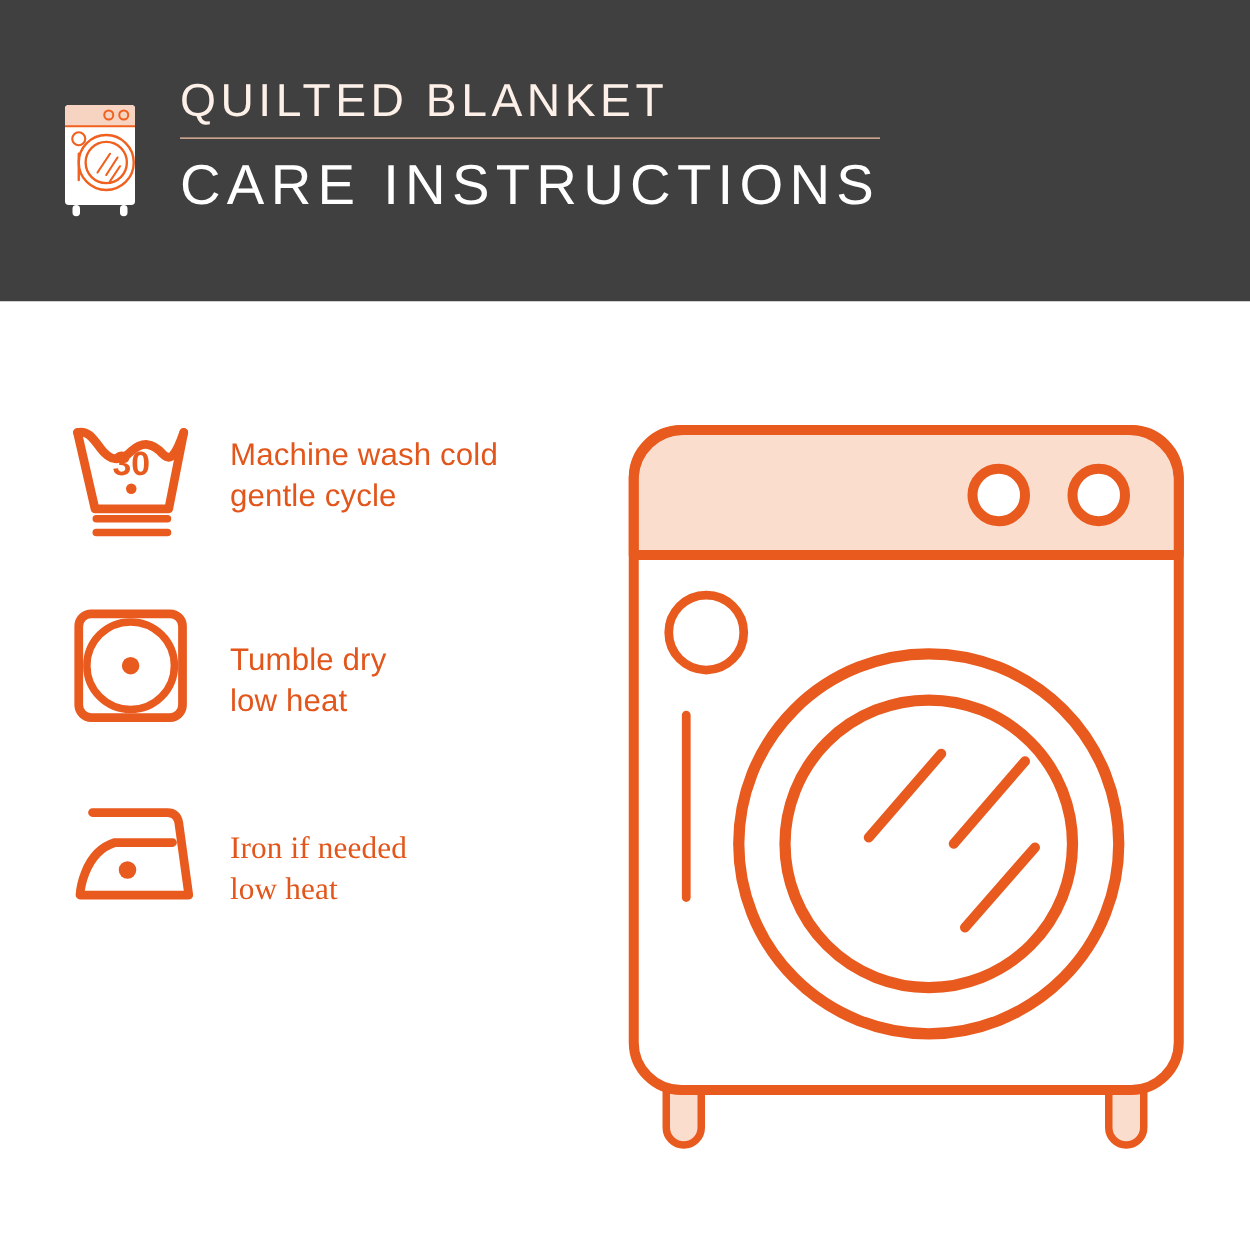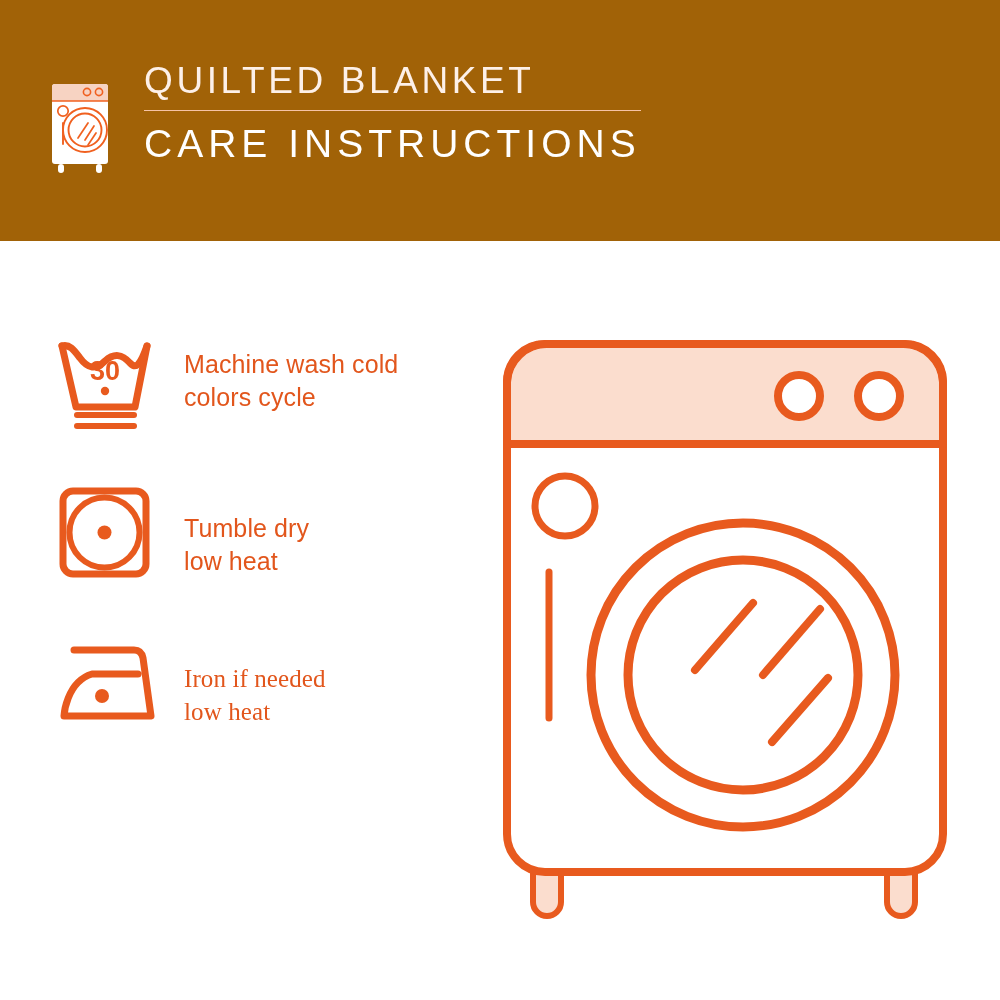--- a/index.html
+++ b/index.html
@@ -20,21 +20,21 @@
     background: #FFFFFF;
   }
 
   
   .header {
     position: absolute;
     left: 0;
     top: 0;
     width: 1000px;
     height: 241px;
-    background: #a16207;
+    background: #404040;
     box-sizing: border-box;
   }
   .header-inner {
     position: absolute;
     left: 44px;
     top: 62px;
     display: flex;
     align-items: flex-start;
   }
   .logo-icon {
@@ -58,21 +58,21 @@
     white-space: nowrap;
     padding-bottom: 9px;
   }
   .title-rule {
     height: 1px;
     background: #F6C3A6;
     width: 100%;
   }
   .title-line2 {
     color: #FFFFFF;
-    font-size: 39px;
+    font-size: 45px;
     letter-spacing: 5.0px;
     line-height: 1.05;
     font-weight: 400;
     white-space: nowrap;
     padding-top: 13px;
   }
 
   
   .care-list {
     position: absolute;
@@ -165,21 +165,21 @@
           <path d="M10 16 C 18 14 22 20 28 28 C 36 39 44 40 53 31 C 62 23 70 24 78 33 C 84 39 88 36 95 16" fill="none" stroke="#E85A1E" stroke-width="7" stroke-linecap="round" stroke-linejoin="round"></path>
           <path d="M10 16 L 24 77 L 83 77 L 95 16" fill="none" stroke="#E85A1E" stroke-width="7" stroke-linecap="round" stroke-linejoin="round"></path>
           <text x="53" y="50" text-anchor="middle" fill="#E85A1E" font-family="Liberation Sans, sans-serif" font-size="27" font-weight="700">30</text>
           <circle cx="53" cy="61" r="4.2" fill="#E85A1E"></circle>
           <rect x="22" y="82" width="63" height="6" rx="3" fill="#E85A1E"></rect>
           <rect x="22" y="93" width="63" height="6" rx="3" fill="#E85A1E"></rect>
         </svg>
       </div>
       <div class="care-text">
         <span class="ln">Machine wash cold</span>
-        <span class="ln">colors cycle</span>
+        <span class="ln">gentle cycle</span>
       </div>
     </div>
 
 
     <div class="care-row row-3">
       <div class="care-icon">
         <svg viewBox="0 0 110 108" width="110" height="108" aria-hidden="true">
           <rect x="11" y="9" width="83" height="83" rx="10" ry="10" fill="none" stroke="#E85A1E" stroke-width="7"></rect>
           <circle cx="52.5" cy="50.5" r="35" fill="none" stroke="#E85A1E" stroke-width="6"></circle>
           <circle cx="52.5" cy="50.5" r="7" fill="#E85A1E"></circle>

